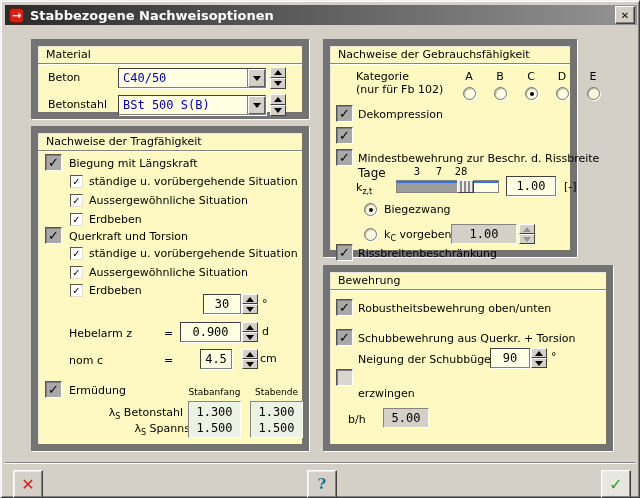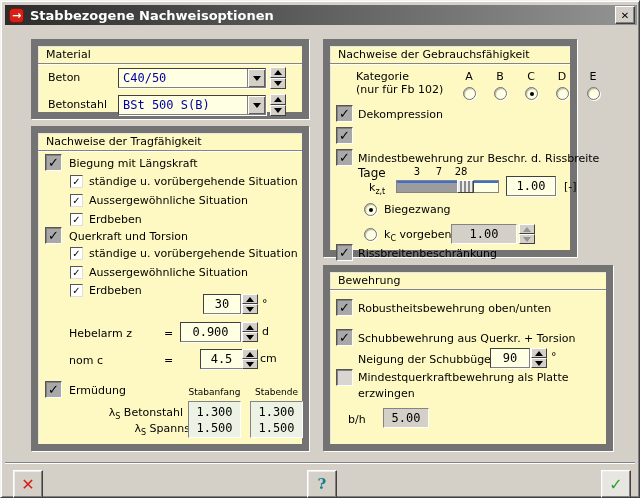--- a/index.html
+++ b/index.html
@@ -150,21 +150,21 @@
           <i class="tu"></i>
         </span>
       <span class="sb">
           <i class="td"></i>
         </span>
     </span>
     <div class="abs nw" style="left:224px;top:192px;">d</div>
 
     <div class="abs nw" style="left:31px;top:221px;">nom c</div>
     <div class="abs nw" style="left:126px;top:221px;">=</div>
-    <div class="edit abs" style="left:162px;top:216px;width:43px;height:20px;">4.5</div>
+    <div class="edit abs" style="left:162px;top:216px;width:32px;height:20px;">4.5</div>
     <span class="spin" style="left:204px;top:216px;">
       <span class="sb">
           <i class="tu"></i>
         </span>
       <span class="sb">
           <i class="td"></i>
         </span>
     </span>
     <div class="abs nw" style="left:222px;top:219px;">cm</div>
 
@@ -220,21 +220,21 @@
     <span class="cb-big" style="left:6px;top:103px;">
         <span>✓</span>
       </span>
     <div class="abs nw" style="left:28px;top:106px;">Mindestbewehrung zur Beschr. d. Rissbreite</div>
 
     <div class="abs nw" style="left:28px;top:120px;font-size:12px;">Tage</div>
     <div class="abs" style="left:80px;top:120px;width:14px;text-align:center;font-size:10px;">3</div>
     <div class="abs" style="left:102px;top:120px;width:14px;text-align:center;font-size:10px;">7</div>
     <div class="abs" style="left:122px;top:120px;width:18px;text-align:center;font-size:10px;">28</div>
 
-    <div class="abs nw" style="left:39px;top:135px;"><span>k</span><sub>z,t</sub></div>
+    <div class="abs nw" style="left:26px;top:135px;"><span>k</span><sub>z,t</sub></div>
     <div class="slider" style="left:66px;top:134px;width:103px;">
       <div class="sl-blue"></div>
       <div class="sl-fill" style="width:62px;"></div>
       <div class="sl-thumb" style="left:60px;"></div>
     </div>
     <div class="edit abs" style="left:176px;top:130px;width:50px;height:20px;">1.00</div>
     <div class="abs nw" style="left:234px;top:134px;">[-]</div>
 
     <span class="radio" style="left:34px;top:157px;">
         <span class="dot"></span>
@@ -278,21 +278,20 @@
       <span class="sb">
           <i class="tu"></i>
         </span>
       <span class="sb">
           <i class="td"></i>
         </span>
     </span>
     <div class="abs nw" style="left:221px;top:78px;">°</div>
 
     <span class="cb-big off" style="left:6px;top:97px;"></span>
-    <div class="abs nw" style="left:28px;top:99px;">Mindestquerkraftbewehrung als Platte</div>
     <div class="abs nw" style="left:28px;top:115px;">erzwingen</div>
 
     <div class="abs nw" style="left:18px;top:141px;">b/h</div>
     <div class="edit gray abs" style="left:53px;top:136px;width:46px;height:20px;">5.00</div>
   </div>
 
   <div class="divider"></div>
   <div class="fbtn cancel" style="left:12px;top:469px;">
       <span>✕</span>
     </div>

